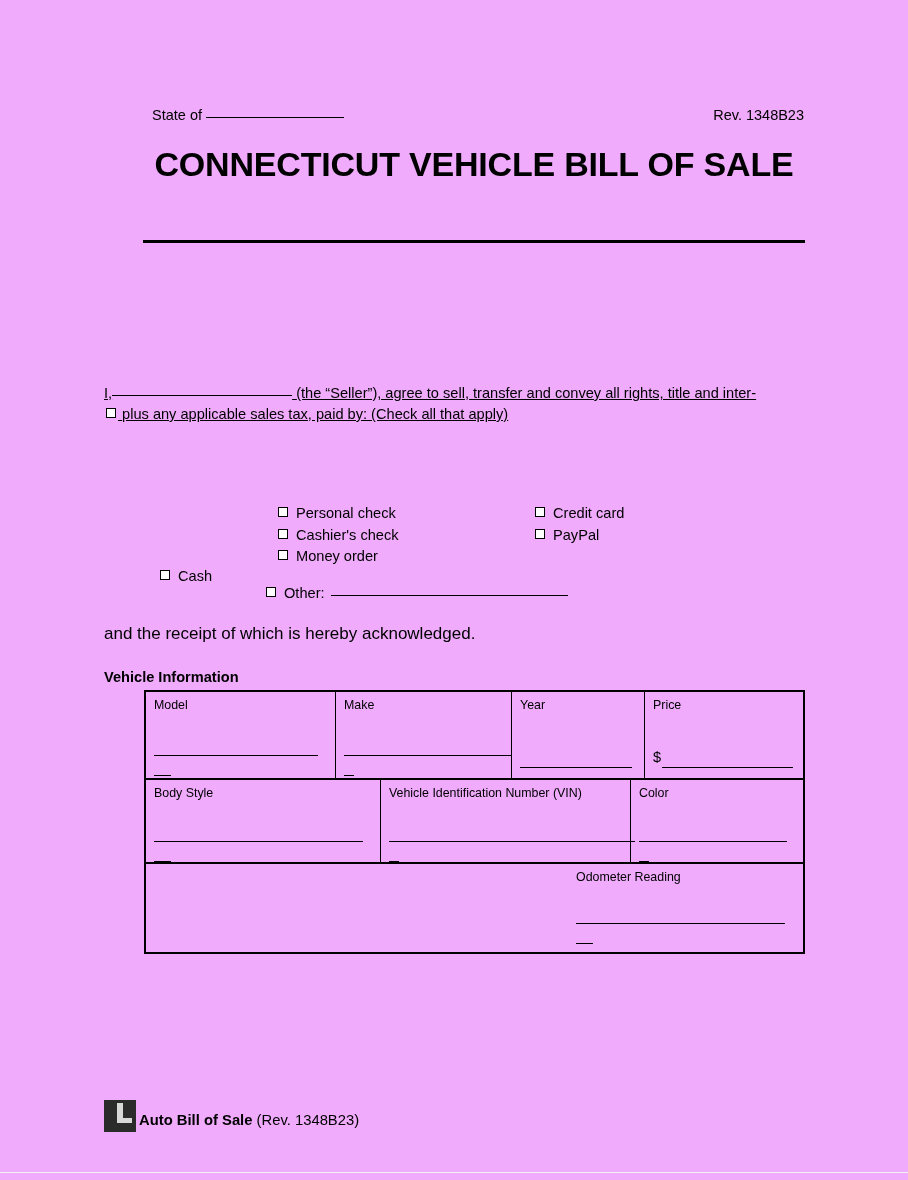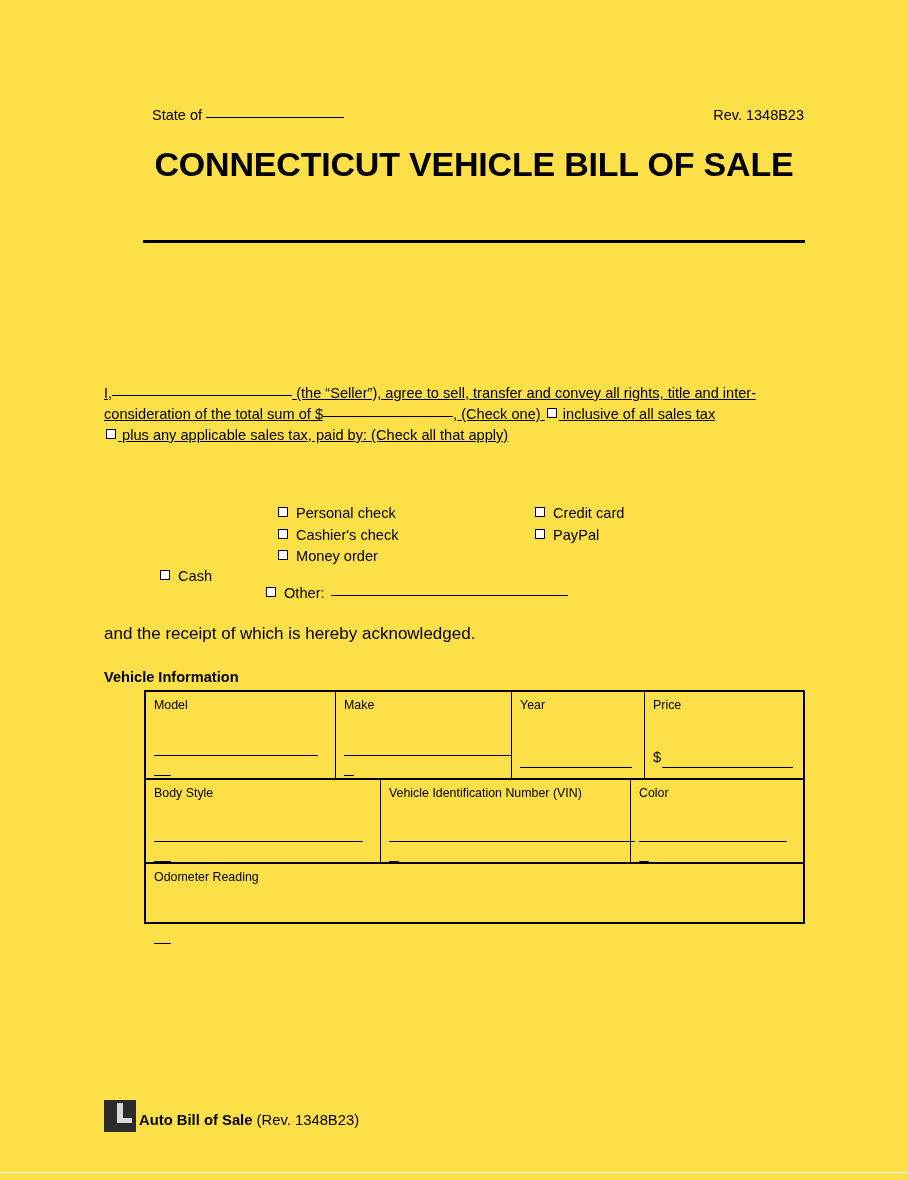--- a/index.html
+++ b/index.html
@@ -13,21 +13,21 @@
     font-family: "Liberation Sans", sans-serif;
     color: #000000;
     position: relative;
     overflow: hidden;
   }
   .page {
     position: absolute;
     left: 0; top: 0;
     width: 908px;
     height: 1180px;
-    background: #fde047;
+    background: #f0abfc;
   }
   .page-edge {
     position: absolute;
     left: 0;
     top: 1172px;
     width: 908px;
     height: 1px;
     background: #f2f2f2;
   }
 
@@ -217,21 +217,21 @@
   }
   .dollar {
     position: absolute;
     font-size: 14.6px;
     line-height: 1;
   }
 
   
   .row1 { height: 86px; }
   .row2 { height: 82px; }
-  .row3 { height: 58px; }
+  .row3 { height: 88px; justify-content: flex-end; }
 
   
   .c-model { width: 190px; }
   .c-make  { width: 176px; }
   .c-year  { width: 133px; }
   .c-price { flex: 1 1 auto; }
 
   
   .c-body  { width: 235px; }
   .c-color { width: 172px; }
@@ -291,21 +291,20 @@
       <span>State of</span><span class="blank"></span>
     </div>
     <div class="rev-label">Rev. 1348B23</div>
   </div>
 
   <div class="doc-title">CONNECTICUT VEHICLE BILL OF SALE</div>
   <div class="title-rule"></div>
 
   <div class="body-block">
     <p><span>I,</span><span class="ul w-seller"></span> <span>(the “Seller”), agree to sell, transfer and convey all rights, title and inter-</span></p>
-    <p><span>consideration of the total sum of $</span><span class="ul w-sum"></span><span>, (Check one)</span> <span class="cbx"></span> <span>inclusive of all sales tax</span></p>
     <p><span class="cbx"></span> <span>plus any applicable sales tax, paid by: (Check all that apply)</span></p>
   </div>
 
   <div class="pay-area">
 
     <div class="pay-col-cash pay-item">
       <span class="cbx"></span><span>Cash</span>
     </div>
 
     <div class="pay-col-a">

